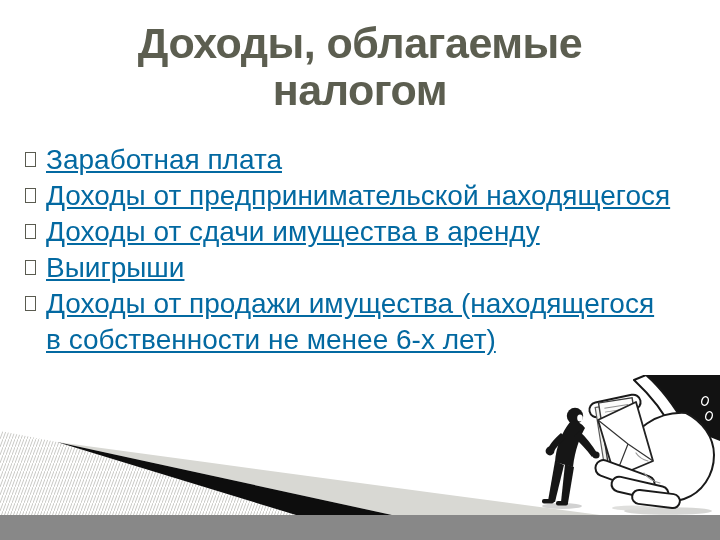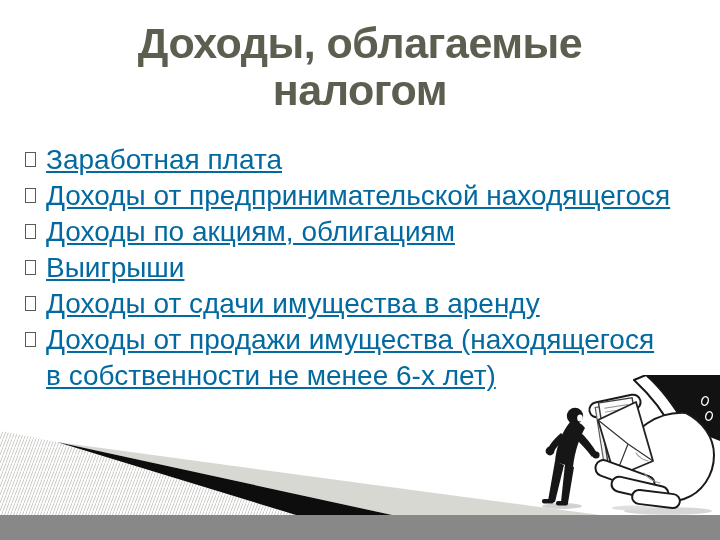--- a/index.html
+++ b/index.html
@@ -38,29 +38,25 @@
     <li>
       <span class="sq"></span>
       <span class="bt">Заработная плата</span>
     </li>
     <li>
       <span class="sq"></span>
       <span class="bt">Доходы от предпринимательской находящегося</span>
     </li>
     <li>
       <span class="sq"></span>
-      <span class="bt">Доходы по акциям, облигациям</span>
+      <span class="bt">Доходы от сдачи имущества в аренду</span>
     </li>
     <li>
       <span class="sq"></span>
       <span class="bt">Выигрыши</span>
-    </li>
-    <li>
-      <span class="sq"></span>
-      <span class="bt">Доходы от сдачи имущества в аренду</span>
     </li>
     <li>
       <span class="sq"></span>
       <span class="bt">Доходы от продажи имущества (находящегося
 в собственности не менее 6-х лет)</span>
     </li>
   </ul>
 
   <svg class="decor-svg" width="720" height="100" viewBox="0 0 720 100" aria-hidden="true">
     <defs>

